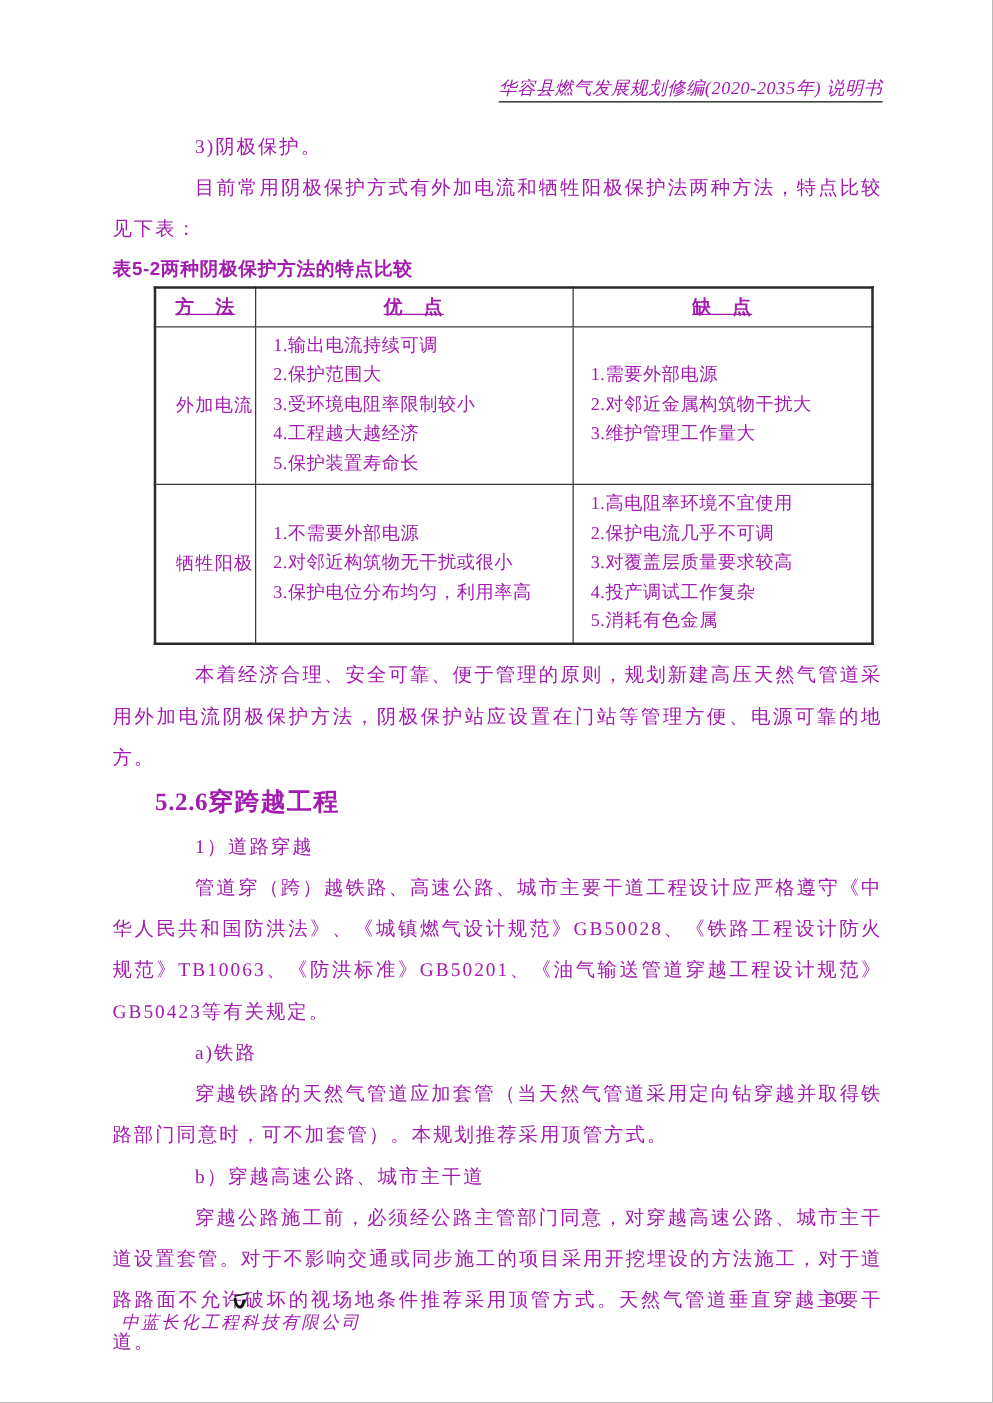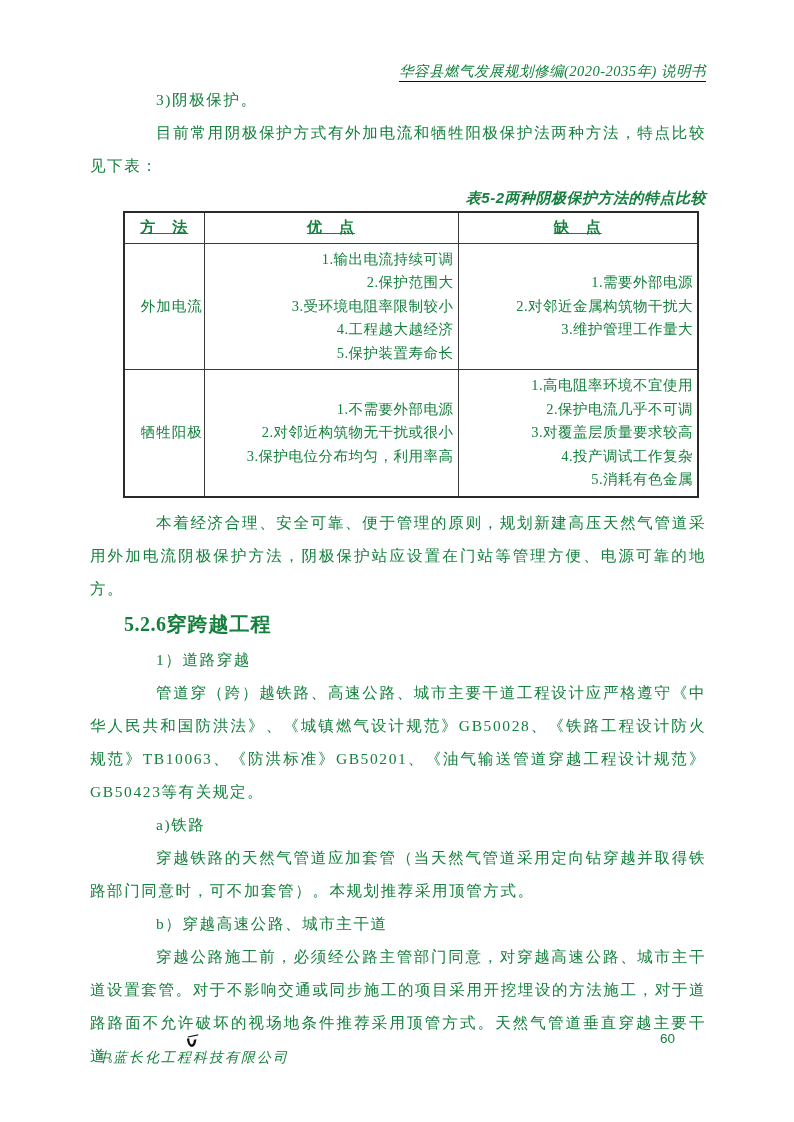--- a/index.html
+++ b/index.html
@@ -3,21 +3,21 @@
 <meta charset="utf-8">
 <style>
   * { margin: 0; padding: 0; box-sizing: border-box; }
   html, body { background: #888; }
   .page {
     position: relative;
     width: 794px;
     height: 1122px;
     margin: 0 auto;
     background: #ffffff;
-    color: #15803d;
+    color: #a21caf;
     font-family: "Liberation Serif", serif;
     overflow: hidden;
   }
   
   .page-header {
     position: absolute;
     top: 60px;
     left: 90px;
     right: 88px;
     text-align: right;
@@ -26,53 +26,51 @@
     letter-spacing: 0.5px;
     line-height: 22px;
   }
   .page-header .hdr-text {
     border-bottom: 1px solid #111;
     padding-bottom: 2px;
   }
   
   .content {
     position: absolute;
-    top: 83px;
+    top: 101px;
     left: 90px;
     width: 616px;
   }
   .para {
     font-size: 15.5px;
     line-height: 33px;
     letter-spacing: 1.6px;
     text-align: justify;
     text-indent: 66px;
   }
   
   .table-title {
     margin-top: 4px;
-    text-align: right;
+    text-align: left;
     font-family: "Liberation Sans", sans-serif;
     font-weight: bold;
     font-size: 15px;
     line-height: 24px;
     letter-spacing: 0.5px;
-    font-style: italic;
   }
   table.cmp-table {
     margin: 1px 0 0 33px;
     width: 574px;
     border-collapse: collapse;
     table-layout: fixed;
     border: 2px solid #2a2a2a;
   }
   .cmp-table th, .cmp-table td {
     border: 1px solid #3a3a3a;
     vertical-align: middle;
-    text-align: right;
   }
   .cmp-table th {
     height: 31px;
     font-family: "Liberation Sans", sans-serif;
     font-weight: bold;
     font-size: 15px;
     letter-spacing: 1px;
     text-align: center;
     text-decoration: underline;
   }

